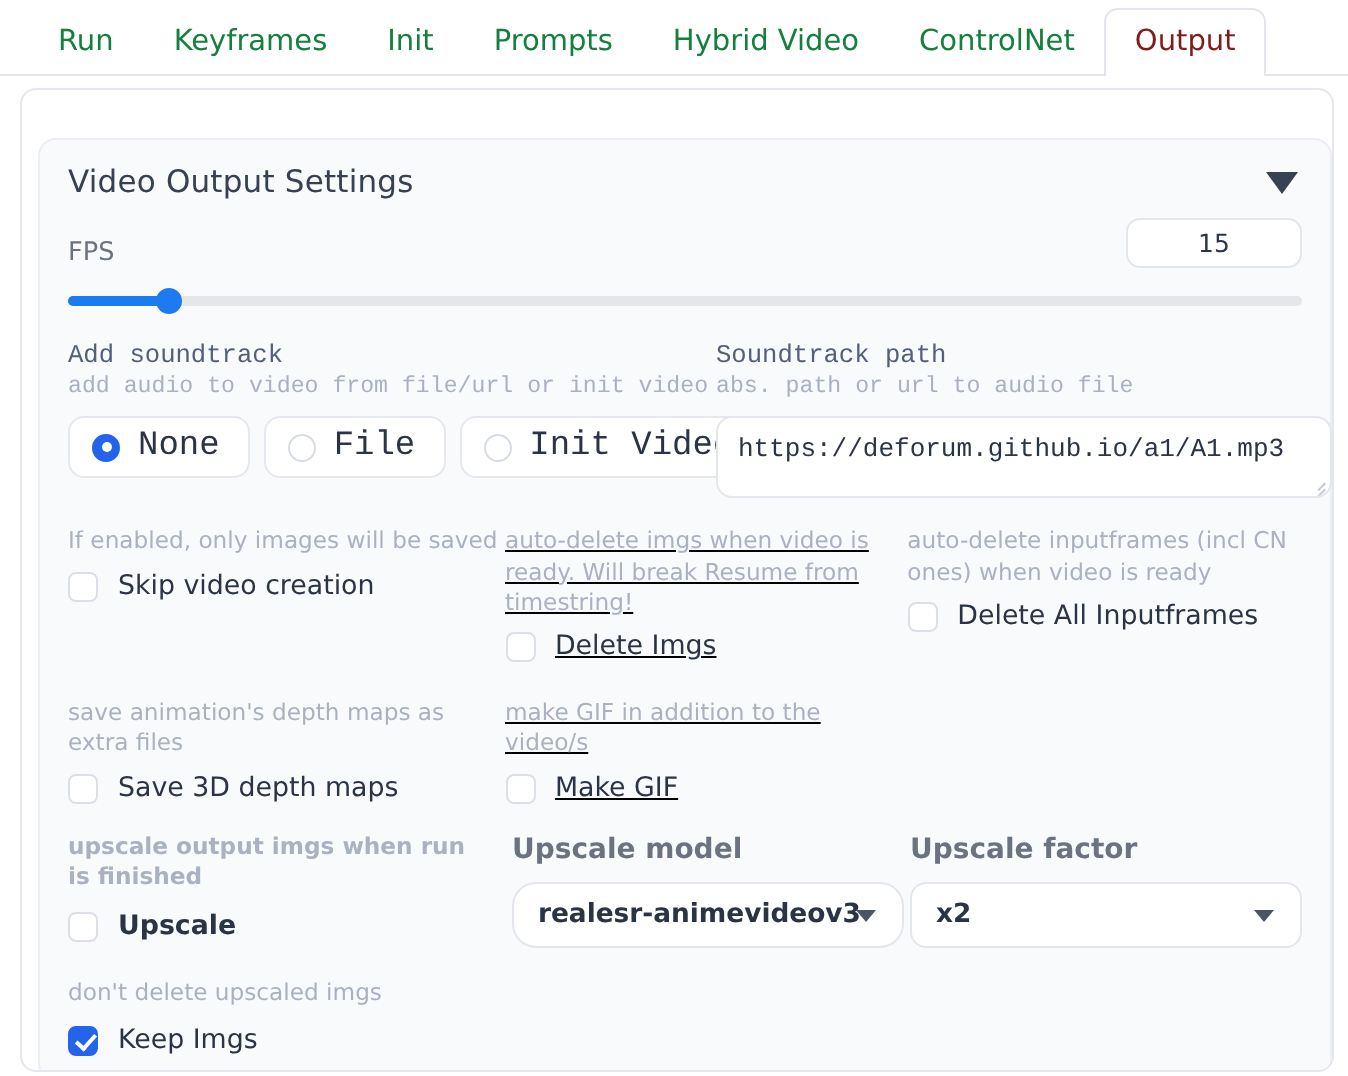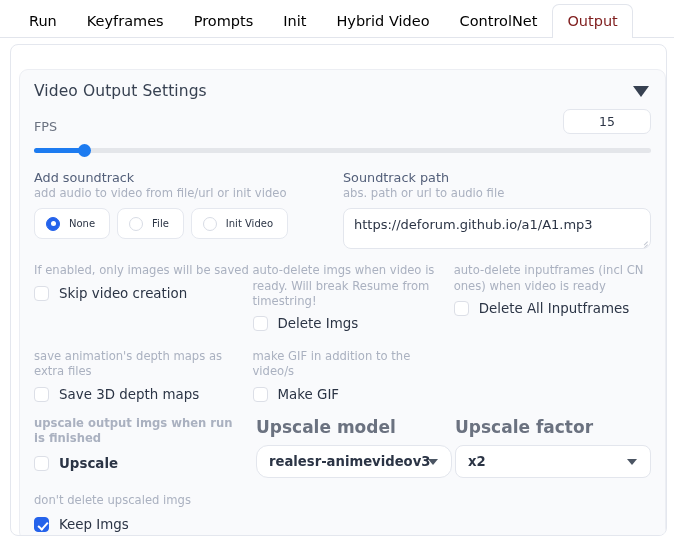--- a/index.html
+++ b/index.html
@@ -21,21 +21,21 @@
     position: relative;
     height: 38px;
     display: flex;
     align-items: flex-end;
     padding-left: 14px;
     border-bottom: 1px solid #e2e5ec;
     background: #ffffff;
   }
   .tab {
     font-size: 14.5px;
-    color: #000000;
+    color: #15803d;
     padding: 7px 14px 8px 14px;
     line-height: 1.25;
     border: 1px solid transparent;
     border-bottom: none;
     border-radius: 7px 7px 0 0;
     position: relative;
     top: 1px;
     white-space: nowrap;
     cursor: pointer;
     background: transparent;
@@ -84,21 +84,21 @@
     width: 0; height: 0;
     border-left: 8px solid transparent;
     border-right: 8px solid transparent;
     border-top: 11px solid #374151;
     margin-right: 2px;
     cursor: pointer;
   }
 
   
   .lbl {
-    font-size: 17px;
+    font-size: 14px;
     color: #6b7280;
     line-height: 1.35;
     margin-bottom: 4px;
   }
   .lbl-strong {
     font-size: 12.8px;
     color: #54607a;
     margin-bottom: 1px;
   }
   .hint {
@@ -156,20 +156,21 @@
     margin-left: -6.5px;
     margin-top: -6.5px;
     border-radius: 50%;
     background: #1d7bf0;
   }
 
   
   .two-col {
     display: flex;
     margin-top: 13px;
+    font-family: Liberation Mono, monospace;
   }
   .col-l { width: 324px; }
   .col-r { width: 309px; }
 
   
   .radio-group { display: flex; gap: 7px; }
   .pill {
     display: flex;
     align-items: center;
     gap: 9px;
@@ -194,21 +195,21 @@
   }
   .radio.on:after {
     content: "";
     position: absolute;
     left: 50%; top: 50%;
     width: 5px; height: 5px;
     margin: -2.5px 0 0 -2.5px;
     border-radius: 50%;
     background: #ffffff;
   }
-  .pill-text { font-size: 10px; color: #2b3445; white-space: nowrap; }
+  .pill-text { font-size: 17px; color: #2b3445; white-space: nowrap; }
 
   
   .tarea {
     position: relative;
     width: 308px; height: 41px;
     border: 1px solid #e3e6ed;
     border-radius: 8px;
     background: #ffffff;
     padding: 8px 10px;
     font-size: 13px;
@@ -264,21 +265,21 @@
     width: 4px; height: 8px;
     border: solid #ffffff;
     border-width: 0 2px 2px 0;
     transform: rotate(42deg);
   }
   .cb-text { font-size: 13.4px; color: #2b3445; white-space: nowrap; }
 
   
   .three-col { display: flex; margin-top: 14px; }
   .tc1 { width: 227px; }
-  .tc2 { width: 209px; }
+  .tc2 { width: 209px; text-decoration: underline; }
   .tc3 { width: 205px; }
 
   
   .select {
     position: relative;
     height: 33px;
     border: 1px solid #e3e6ed;
     border-radius: 8px;
     background: #ffffff;
     display: flex;
@@ -301,22 +302,22 @@
   }
 </style>
 </head>
 <body>
 
 <div class="app">
 
   <div class="tabbar">
     <div class="tab">Run</div>
     <div class="tab">Keyframes</div>
+    <div class="tab">Init</div>
     <div class="tab">Prompts</div>
-    <div class="tab">Init</div>
     <div class="tab">Hybrid Video</div>
     <div class="tab">ControlNet</div>
     <div class="tab active">Output</div>
   </div>
 
   <div class="outer">
     <div class="panel">
 
       <div class="acc-head">
         <div class="acc-title">Video Output Settings</div>

